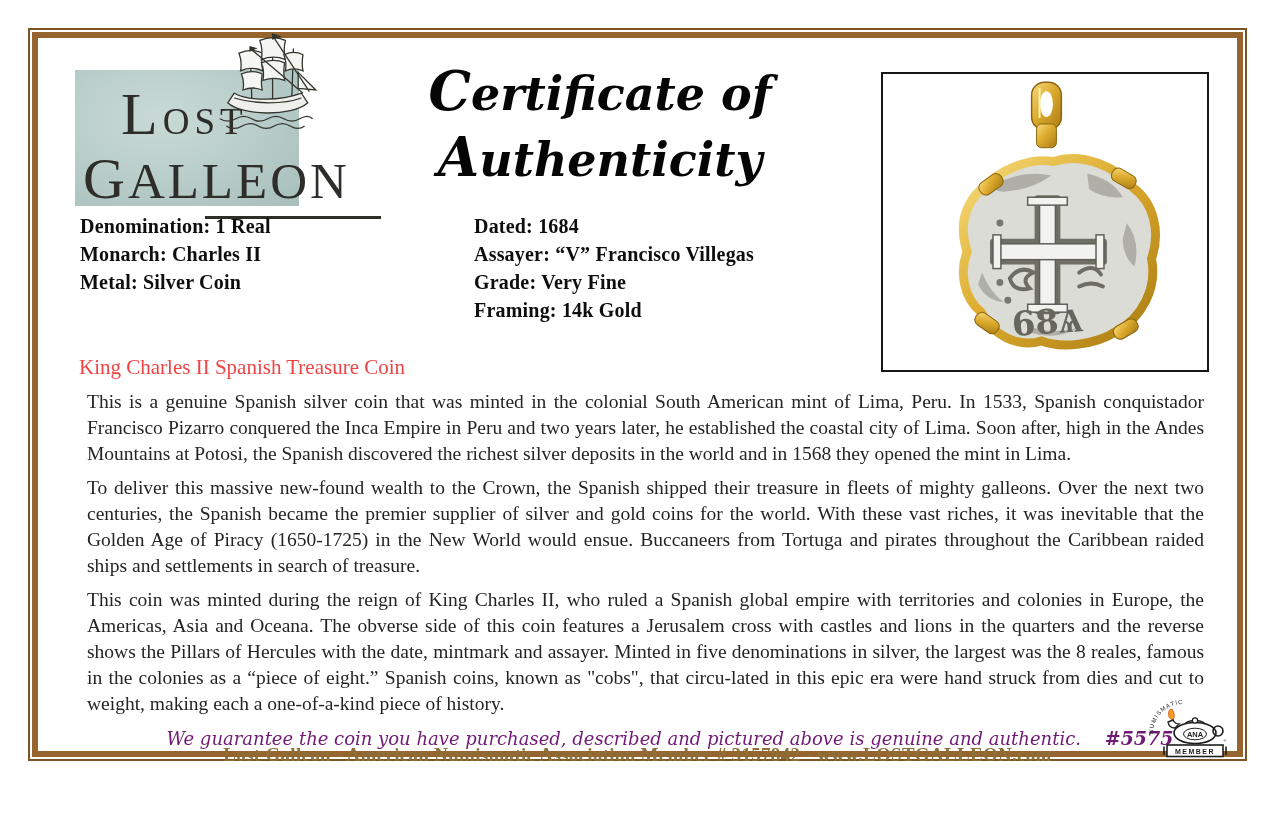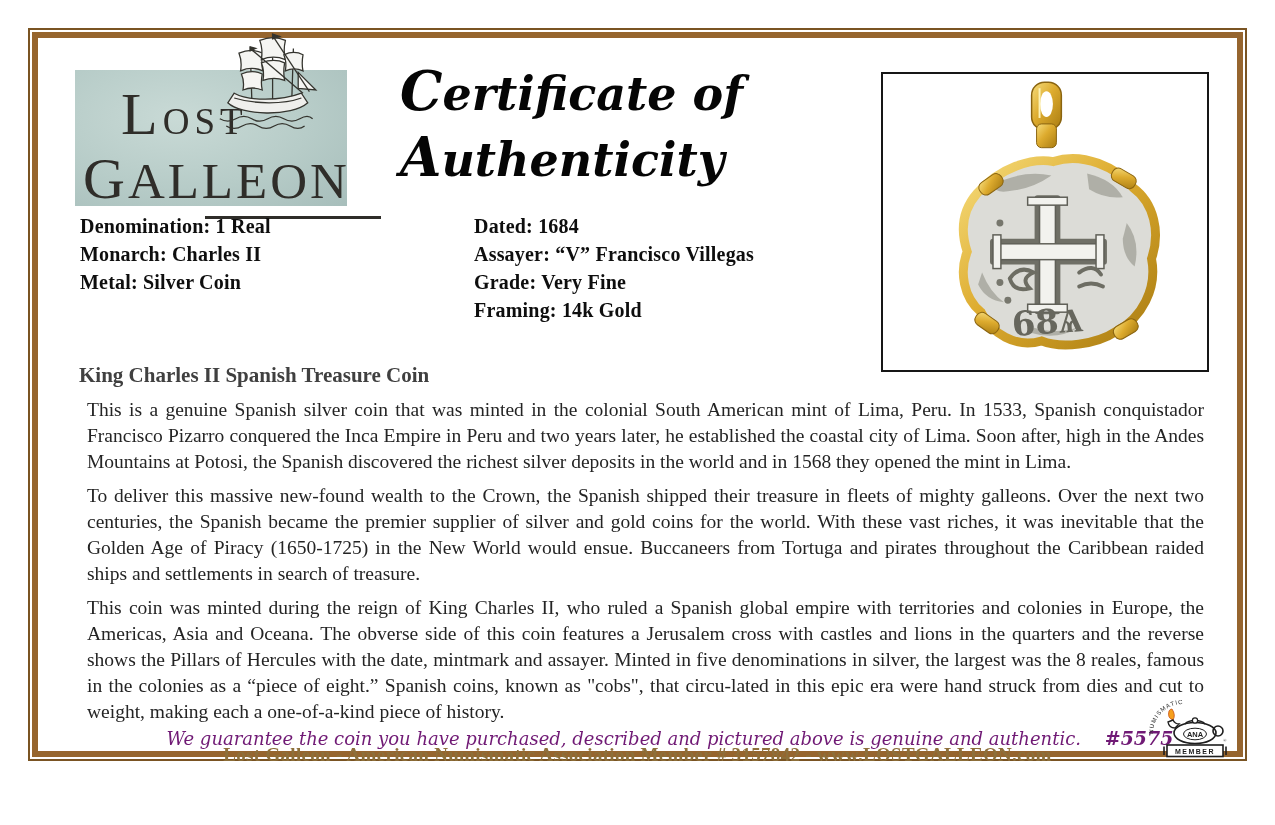--- a/index.html
+++ b/index.html
@@ -5,52 +5,52 @@
   html,body{margin:0;padding:0;background:#ffffff;}
   .page{position:relative;width:1275px;height:825px;background:#ffffff;overflow:hidden;
         font-family:"Liberation Serif",serif;}
 
   
   .frame-outer{position:absolute;left:28px;top:28px;width:1219px;height:733px;
                box-sizing:border-box;border:2px solid #7a5423;}
   .frame-inner{position:absolute;inset:2px;border:6px solid #96652e;}
 
   
-  .logo{position:absolute;left:75px;top:70px;width:272px;height:136px;
+  .logo{position:absolute;left:75px;top:70px;width:224px;height:136px;
         background:radial-gradient(ellipse at 38% 35%, #c9dad6 0%, #b7ccc8 55%, #a7bebb 100%);
         color:#2f2d29;}
   .logo-word{position:absolute;line-height:1;font-family:"Liberation Serif",serif;font-weight:400;}
   .logo-word1{left:46px;top:14px;font-size:37px;letter-spacing:5px;}
   .logo-word1::first-letter{font-size:60px;}
   .logo-word2{left:8px;top:80px;font-size:51px;letter-spacing:3px;}
   .logo-word2::first-letter{font-size:58px;}
   .logo-rule{position:absolute;left:130px;top:146px;width:176px;height:3px;background:#2f2d29;}
   .ship{position:absolute;left:215px;top:20px;width:112px;height:124px;}
 
   
-  .title{position:absolute;left:400px;top:60px;width:400px;text-align:left;
+  .title{position:absolute;left:400px;top:60px;width:400px;text-align:center;
          font-family:"DejaVu Serif",serif;font-style:italic;font-weight:700;
          font-size:46px;line-height:64px;color:#050505;}
   .title-line{display:block;}
   .title-line::first-letter{font-size:1.16em;}
 
   
   .coin-box{position:absolute;left:881px;top:72px;width:328px;height:300px;
             box-sizing:border-box;border:2px solid #161616;background:#ffffff;}
   .coin-box svg{display:block;width:100%;height:100%;}
 
   
   .specs{position:absolute;top:212px;color:#0e0e0e;}
   .specs-left{left:80px;}
   .specs-right{left:474px;}
   .spec-line{font-weight:700;font-size:20px;line-height:28px;letter-spacing:0.2px;}
 
   
   .body{position:absolute;left:79px;top:354px;width:1133px;color:#242424;}
-  .body-heading{font-weight:700;font-size:21px;line-height:27px;color:#404040;margin-top:8px;}
+  .body-heading{font-weight:400;font-size:21px;line-height:27px;color:#ef4444;}
   .body p{margin:8px;font-size:19.5px;line-height:26px;text-align:justify;}
 
   
   .guarantee{position:absolute;left:120px;top:727px;width:1100px;text-align:center;
              font-family:"DejaVu Serif",serif;font-style:italic;font-size:18px;color:#701a75;}
   .guarantee-number{font-weight:700;margin-left:18px;font-size:19px;}
 
   
   .ana{position:absolute;left:1146px;top:697px;width:84px;height:62px;}
   .ana svg{display:block;width:100%;height:100%;}

